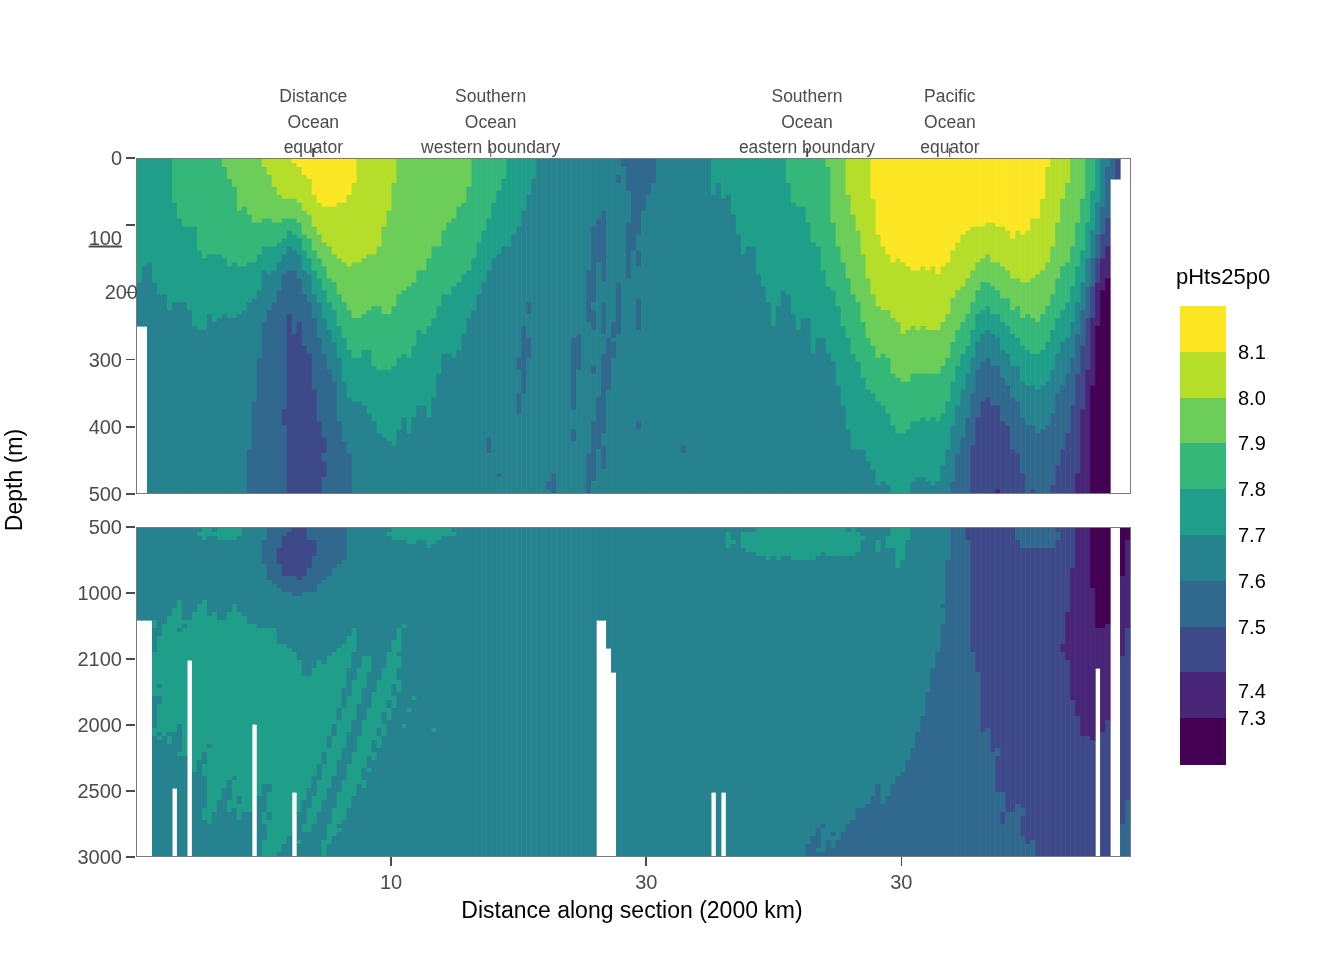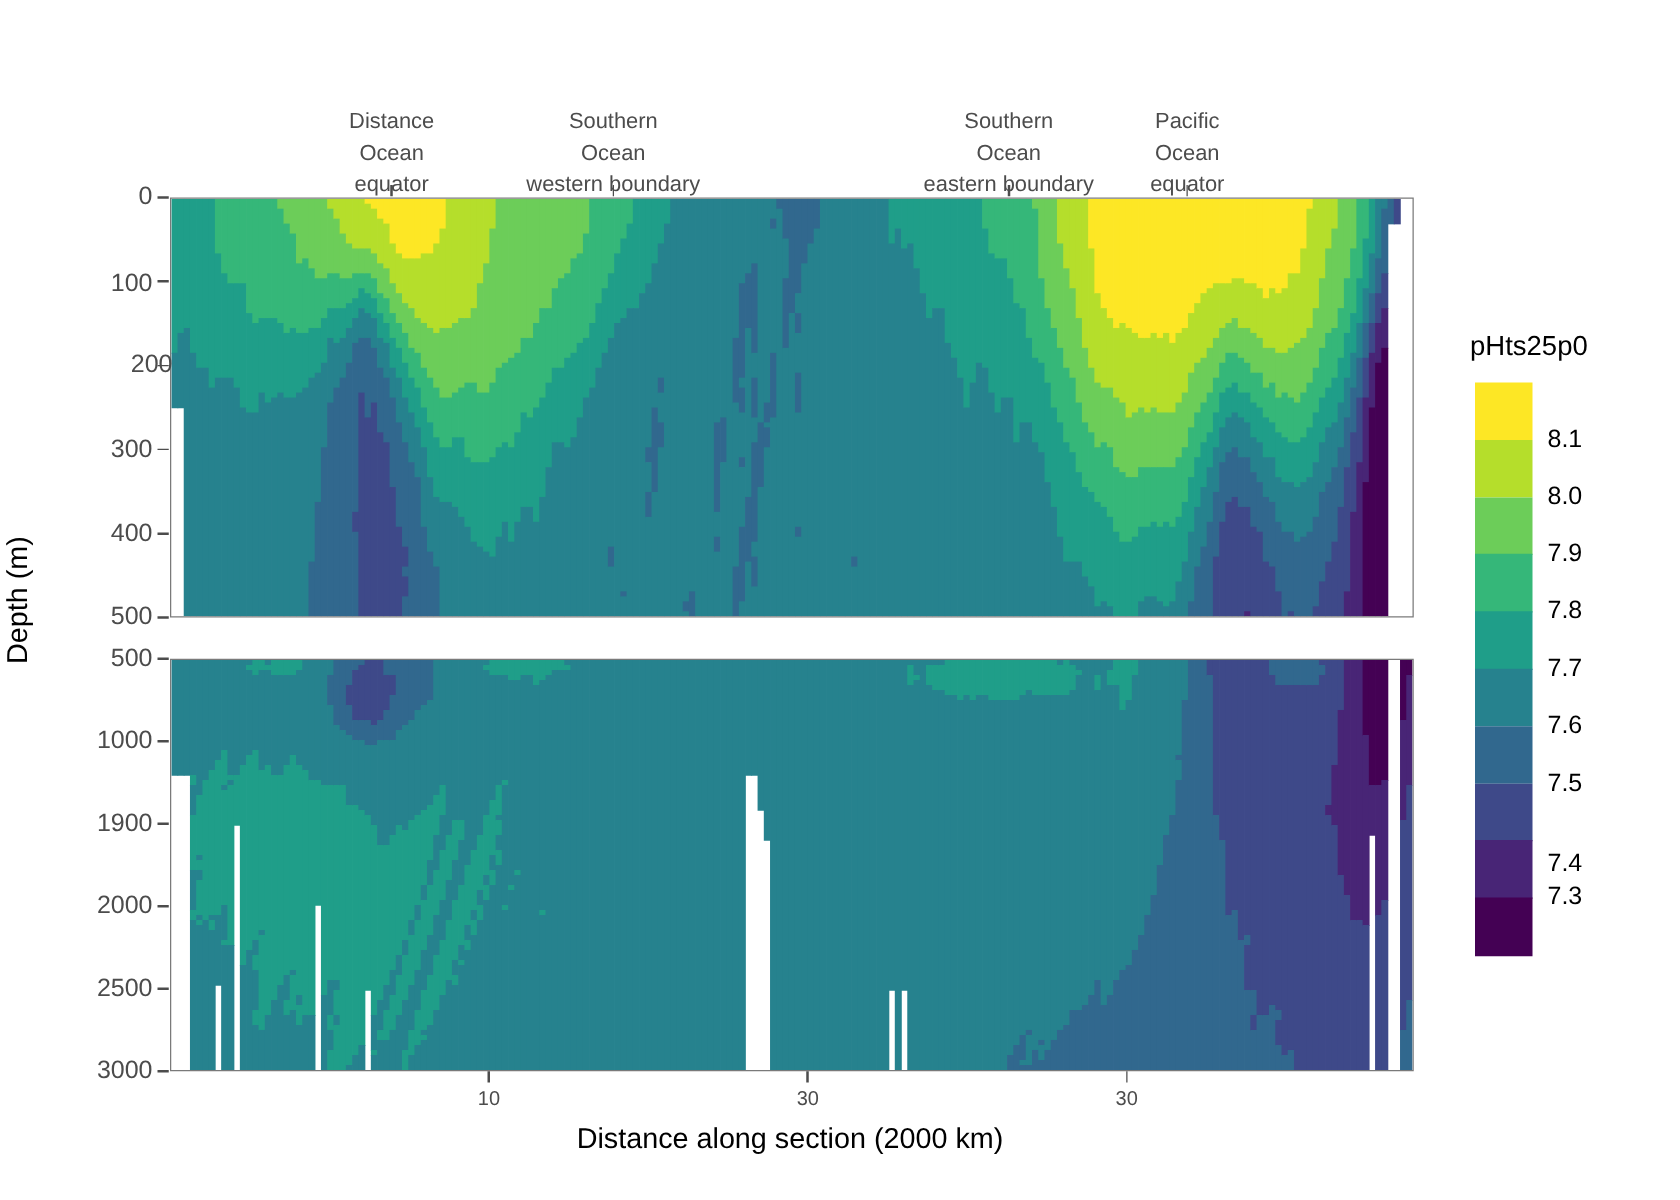--- a/index.html
+++ b/index.html
@@ -45,21 +45,21 @@
   .panel svg{display:block;width:100%;height:100%;}
 
   
   .ytick{position:absolute;width:9px;height:1.6px;background:#4c4c4c;}
   .ytlab{
     position:absolute;text-align:right;font-size:20px;color:#4c4c4c;
     transform:translateY(-50%);white-space:nowrap;
   }
   .xtick{position:absolute;width:1.6px;height:9px;background:#4c4c4c;}
   .xtlab{
-    position:absolute;font-size:16px;color:#4c4c4c;
+    position:absolute;font-size:20px;color:#4c4c4c;
     transform:translateX(-50%);white-space:nowrap;
   }
 
   
   .legend-title{
     position:absolute;left:1176px;top:264px;font-size:22px;color:#000;
     white-space:nowrap;
   }
   .legend-bar{position:absolute;left:1180px;top:306px;width:46px;height:458px;}
   .legend-swatch{position:absolute;left:0;width:46px;}
@@ -1582,35 +1582,35 @@
           <rect x="990.00" y="100.61" width="5.60" height="173.65" fill="#3e4989"></rect>
           <rect x="990.00" y="273.66" width="5.60" height="56.94" fill="#31688e"></rect>
         </g>
     </svg>
   </div>
 
   <div id="axis-layer">
       <div class="ytick" style="left: 126px; top: 157.2px;"></div>
       <div class="ytlab" style="left: 40px; width: 82px; top: 158px;">0</div>
       <div class="ytick" style="left: 126px; top: 224.4px;"></div>
-      <div class="ytlab" style="left: 40px; width: 82px; top: 227px;">100</div>
+      <div class="ytlab" style="left: 40px; width: 82px; top: 238px; text-decoration: underline;">100</div>
       <div class="ytick" style="left: 126px; top: 291.6px;"></div>
       <div class="ytlab" style="left: 56px; width: 82px; top: 292.4px;">200</div>
       <div class="ytick" style="left: 126px; top: 358.8px;"></div>
       <div class="ytlab" style="left: 40px; width: 82px; top: 359.6px;">300</div>
       <div class="ytick" style="left: 126px; top: 426px;"></div>
       <div class="ytlab" style="left: 40px; width: 82px; top: 426.8px;">400</div>
       <div class="ytick" style="left: 126px; top: 493.2px;"></div>
       <div class="ytlab" style="left: 40px; width: 82px; top: 494px;">500</div>
       <div class="ytick" style="left: 126px; top: 526.2px;"></div>
       <div class="ytlab" style="left: 40px; width: 82px; top: 527px;">500</div>
       <div class="ytick" style="left: 126px; top: 592.2px;"></div>
       <div class="ytlab" style="left: 40px; width: 82px; top: 593px;">1000</div>
       <div class="ytick" style="left: 126px; top: 658.2px;"></div>
-      <div class="ytlab" style="left: 40px; width: 82px; top: 659px;">1900</div>
+      <div class="ytlab" style="left: 40px; width: 82px; top: 659px;">2100</div>
       <div class="ytick" style="left: 126px; top: 724.2px;"></div>
       <div class="ytlab" style="left: 40px; width: 82px; top: 725px;">2000</div>
       <div class="ytick" style="left: 126px; top: 790.2px;"></div>
       <div class="ytlab" style="left: 40px; width: 82px; top: 791px;">2500</div>
       <div class="ytick" style="left: 126px; top: 856.2px;"></div>
       <div class="ytlab" style="left: 40px; width: 82px; top: 857px;">3000</div>
       <div class="xtick" style="left: 390.328px; top: 857px;"></div>
       <div class="xtlab" style="left: 391.128px; top: 871px;">10</div>
       <div class="xtick" style="left: 645.456px; top: 857px;"></div>
       <div class="xtlab" style="left: 646.256px; top: 871px;">30</div>

